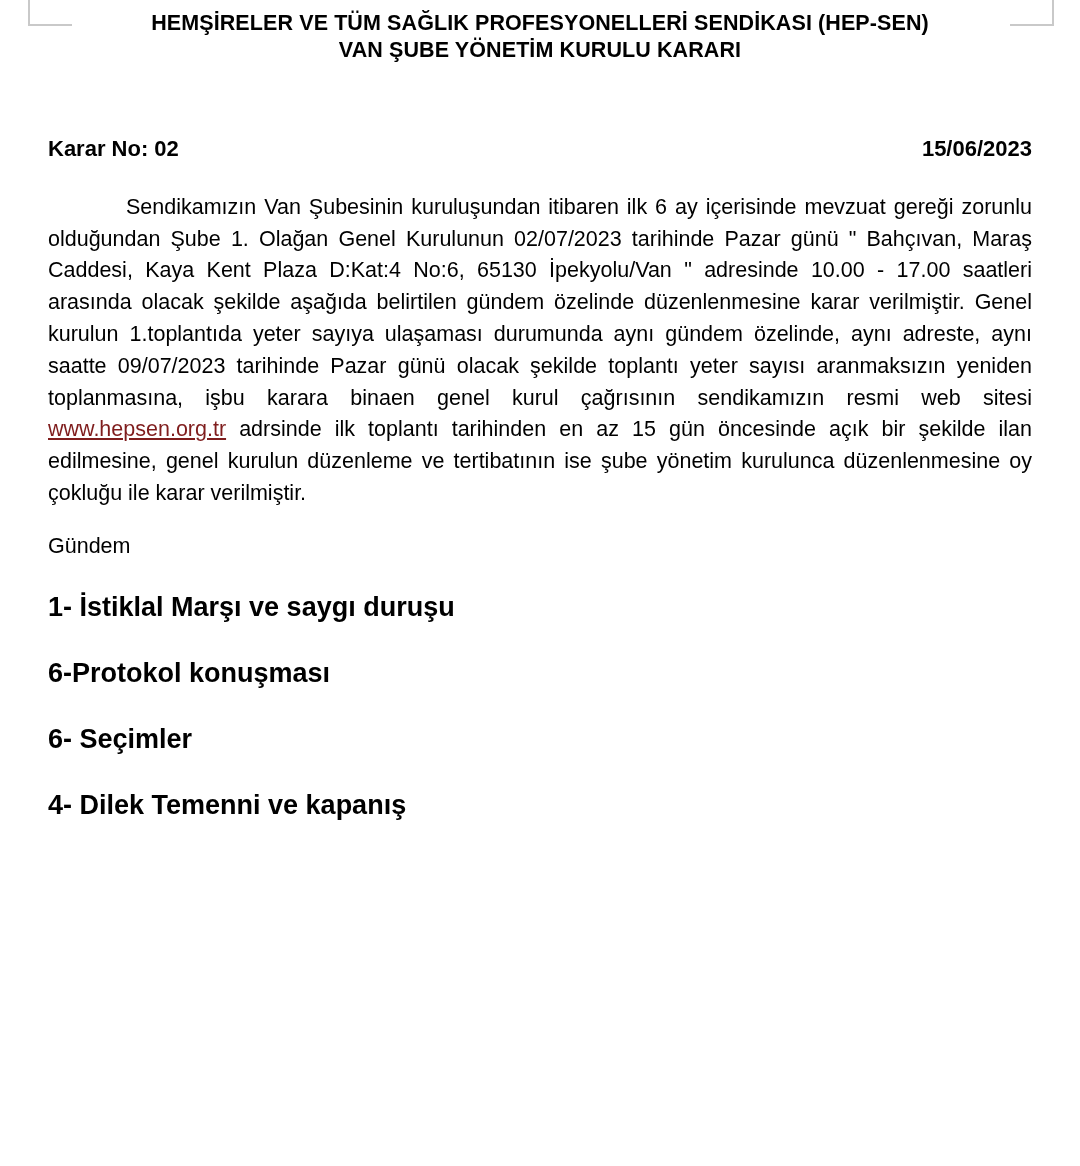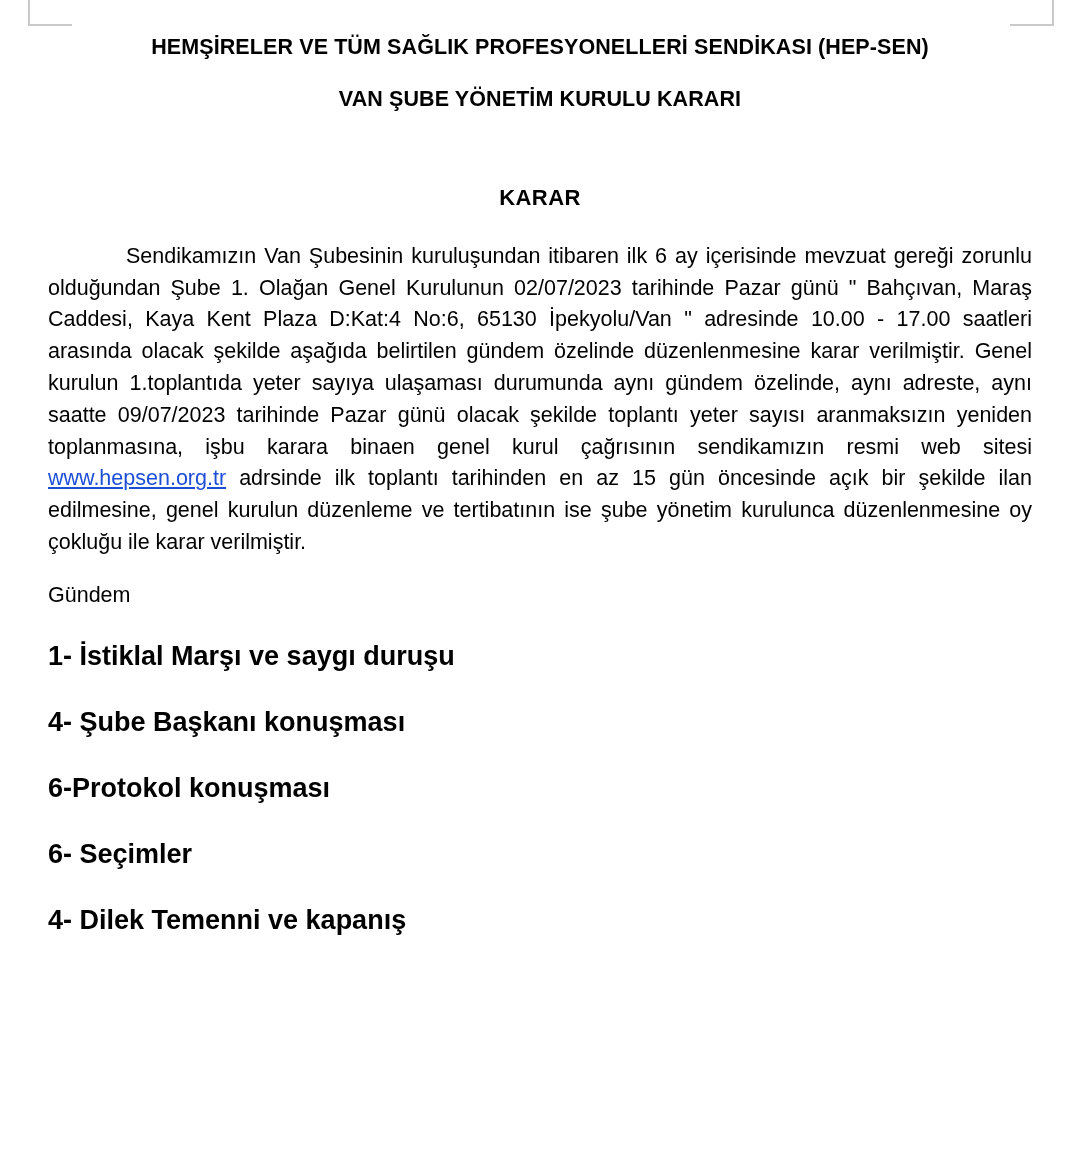--- a/index.html
+++ b/index.html
@@ -44,30 +44,29 @@
   .content {
     position: absolute;
     left: 48px;
     right: 48px;
     top: 0;
   }
 
   
   .doc-header {
     text-align: center;
-    padding-top: 34px;
+    padding-top: 10px;
   }
   .doc-header .line {
     font-size: 21.5px;
     font-weight: bold;
     letter-spacing: 0.1px;
     line-height: 1.25;
   }
   .doc-header .line.second {
-    margin-top: 25px;
   }
 
   
   .meta {
     margin-top: 72px;
   }
   .meta-row {
     display: flex;
     justify-content: space-between;
     align-items: baseline;
@@ -96,21 +95,21 @@
     margin-top: 30px;
     font-size: 21.5px;
     line-height: 1.48;
     text-align: justify;
     text-justify: inter-word;
     text-indent: 78px;
     hyphens: none;
   }
   .body-paragraph a,
   .body-paragraph .weblink {
-    color: #1d4ed8;
+    color: #7f1d1d;
     text-decoration: underline;
     cursor: pointer;
   }
 
   
   .agenda {
     margin-top: 12px;
   }
   .agenda-heading {
     font-size: 21.5px;
@@ -134,29 +133,31 @@
   <div class="crop-mark tr"></div>
 
   <div class="content">
 
     <div class="doc-header">
       <div class="line first">HEMŞİRELER VE TÜM SAĞLIK PROFESYONELLERİ SENDİKASI (HEP-SEN)</div>
       <div class="line second">VAN ŞUBE YÖNETİM KURULU KARARI</div>
     </div>
 
     <div class="meta">
+      <div class="meta-row">
+        <span class="karar-no">Karar No: 02</span>
+        <span class="karar-date">15/06/2023</span>
+      </div>
     </div>
 
-    <div class="karar-title">KARAR</div>
 
     <p class="body-paragraph"><span>Sendikamızın Van Şubesinin kuruluşundan itibaren ilk 6 ay içerisinde mevzuat gereği zorunlu olduğundan Şube 1. Olağan Genel Kurulunun 02/07/2023 tarihinde Pazar günü " Bahçıvan, Maraş Caddesi, Kaya Kent Plaza D:Kat:4 No:6, 65130 İpekyolu/Van " adresinde 10.00 - 17.00 saatleri arasında olacak şekilde aşağıda belirtilen gündem özelinde düzenlenmesine karar verilmiştir. Genel kurulun 1.toplantıda yeter sayıya ulaşaması durumunda aynı gündem özelinde, aynı adreste, aynı saatte 09/07/2023 tarihinde Pazar günü olacak şekilde toplantı yeter sayısı aranmaksızın yeniden toplanmasına, işbu karara binaen genel kurul çağrısının sendikamızın resmi web sitesi </span><span class="weblink">www.hepsen.org.tr</span><span> adrsinde ilk toplantı tarihinden en az 15 gün öncesinde açık bir şekilde ilan edilmesine, genel kurulun düzenleme ve tertibatının ise şube yönetim kurulunca düzenlenmesine oy çokluğu ile karar verilmiştir.</span></p>
 
     <div class="agenda">
       <div class="agenda-heading">Gündem</div>
       <div class="agenda-item">1- İstiklal Marşı ve saygı duruşu</div>
-      <div class="agenda-item">4- Şube Başkanı konuşması</div>
       <div class="agenda-item">6-Protokol konuşması</div>
       <div class="agenda-item">6- Seçimler</div>
       <div class="agenda-item">4- Dilek Temenni ve kapanış</div>
     </div>
 
   </div>
 </div>
 
 </body></html>

